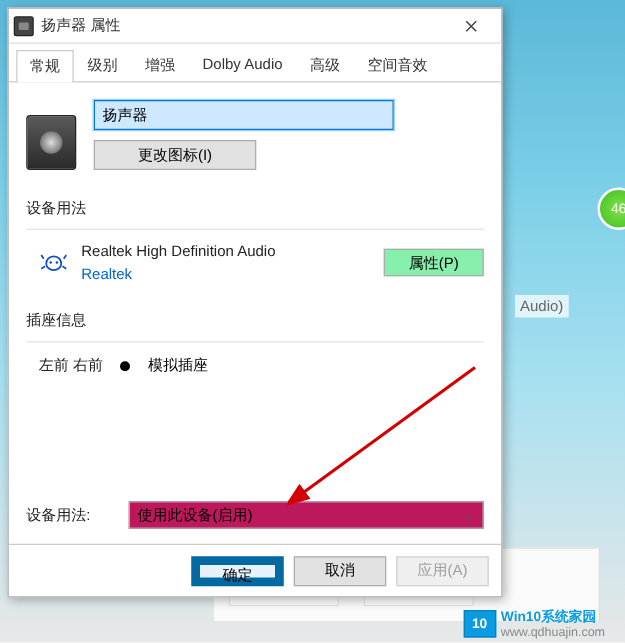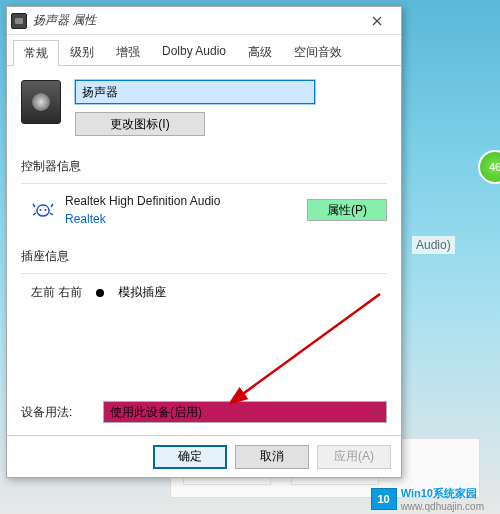--- a/index.html
+++ b/index.html
@@ -40,21 +40,21 @@
     position: relative;
   }
   .titlebar-icon::after {
     content: "";
     position: absolute;
     top: 4px; left: 3px;
     width: 8px; height: 6px;
     background: #888;
     border-radius: 1px;
   }
-  .titlebar-title { flex: 1; color: #333; font-style: italic; }
+  .titlebar-title { flex: 1; color: #333; }
   .close-btn {
     width: 40px; height: 24px;
     display: flex;
     align-items: center;
     justify-content: center;
     color: #444;
     font-size: 14px;
   }
   .tabs {
     display: flex;
@@ -75,21 +75,21 @@
     position: relative;
     top: 1px;
   }
   .panel {
     flex: 1;
     padding: 14px 14px 8px 14px;
     position: relative;
   }
   .device-row {
     display: flex;
-    align-items: flex-start;
+    align-items: flex-end;
     gap: 14px;
   }
   .device-icon {
     width: 40px; height: 44px;
     background: linear-gradient(180deg, #5a5a5a 0%, #2a2a2a 100%);
     border: 1px solid #222;
     border-radius: 3px;
     position: relative;
   }
   .device-icon::after {
@@ -200,21 +200,21 @@
     gap: 8px;
     padding: 0 10px;
   }
   .footer button {
     width: 74px; height: 24px;
     font-size: 12px;
     border: 1px solid #adadad;
     background: #e1e1e1;
   }
   .footer button.primary {
-    border: 2px solid #0369a1;
+    border: 7px solid #0369a1;
     background: #e5f1fb;
   }
   .footer button:disabled {
     color: #a0a0a0;
     background: #efefef;
     border-color: #d0d0d0;
   }
   .arrow {
     position: absolute;
     left: 230px;
@@ -333,21 +333,21 @@
 
     <div class="device-row">
       <div class="device-icon"></div>
       <div class="name-col">
         <input class="name-input" type="text" value="扬声器" style="">
         <div class="change-icon-btn">更改图标(I)</div>
       </div>
     </div>
 
     <div class="section">
-      <div class="section-title">控制器信息</div>
+      <div class="section-title">设备用法</div>
       <hr class="section-divider">
       <div class="controller-row">
         <div class="crab-icon">
           <svg width="22" height="18" viewBox="0 0 22 18">
               <path d="M11 4 C7 4 5 7 5 10 C5 13 8 15 11 15 C14 15 17 13 17 10 C17 7 15 4 11 4 Z M3 6 L1 3 M19 6 L21 3 M4 12 L1 14 M18 12 L21 14" stroke="#1050c0" stroke-width="1.4" fill="none"></path>
               <circle cx="8.5" cy="9" r="1" fill="#1050c0"></circle>
               <circle cx="13.5" cy="9" r="1" fill="#1050c0"></circle>
             </svg>
         </div>
         <div class="controller-text">

